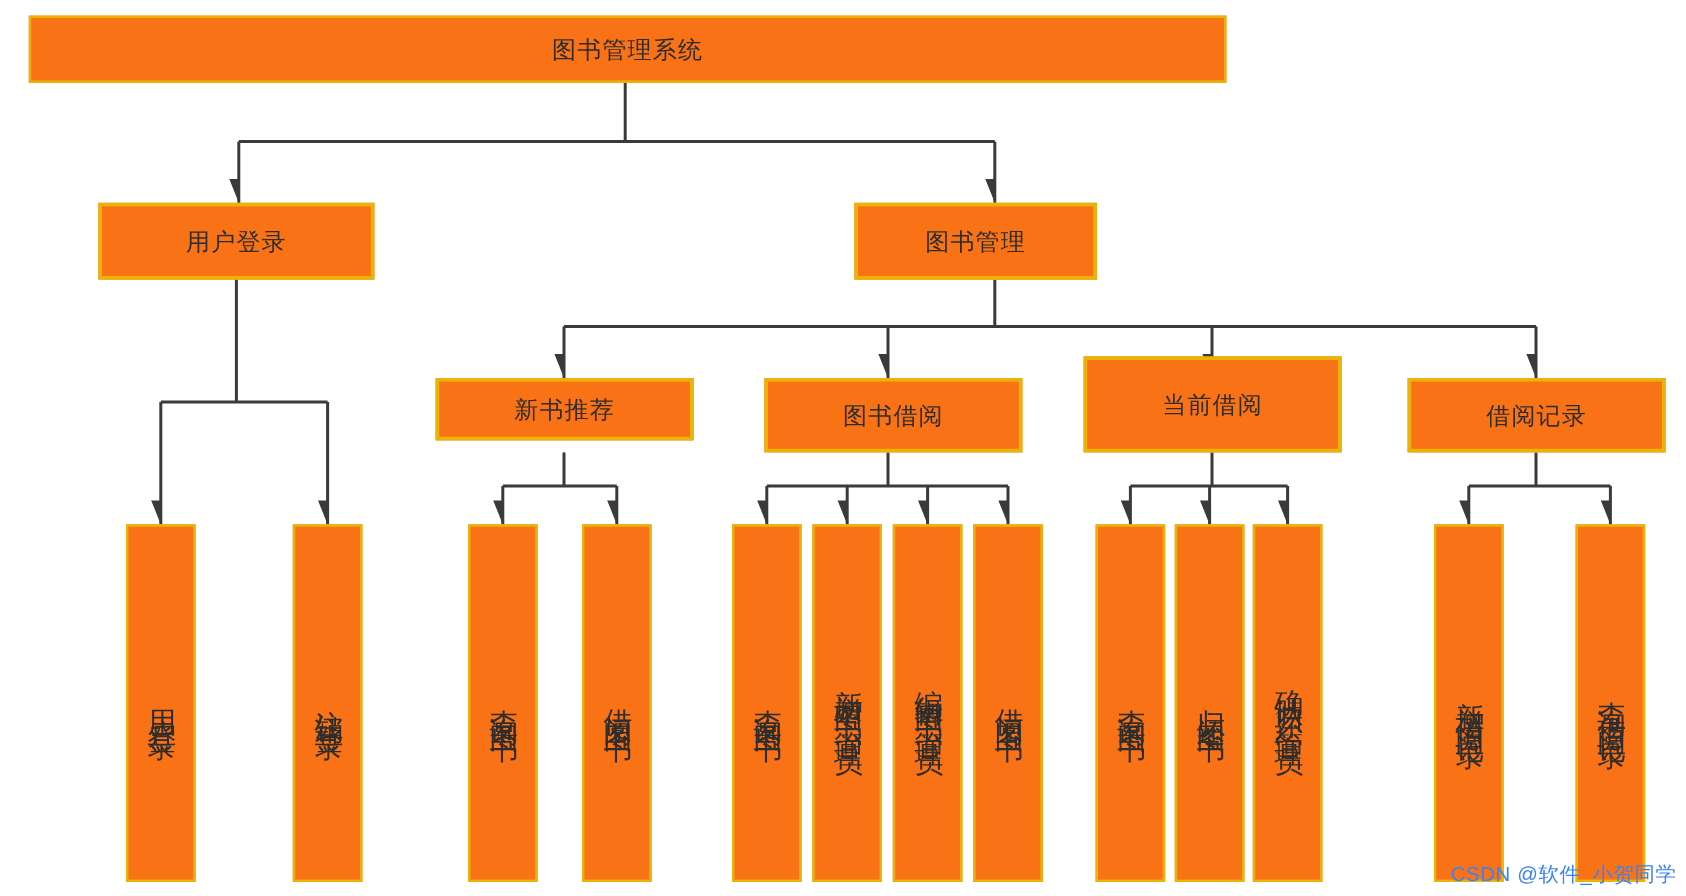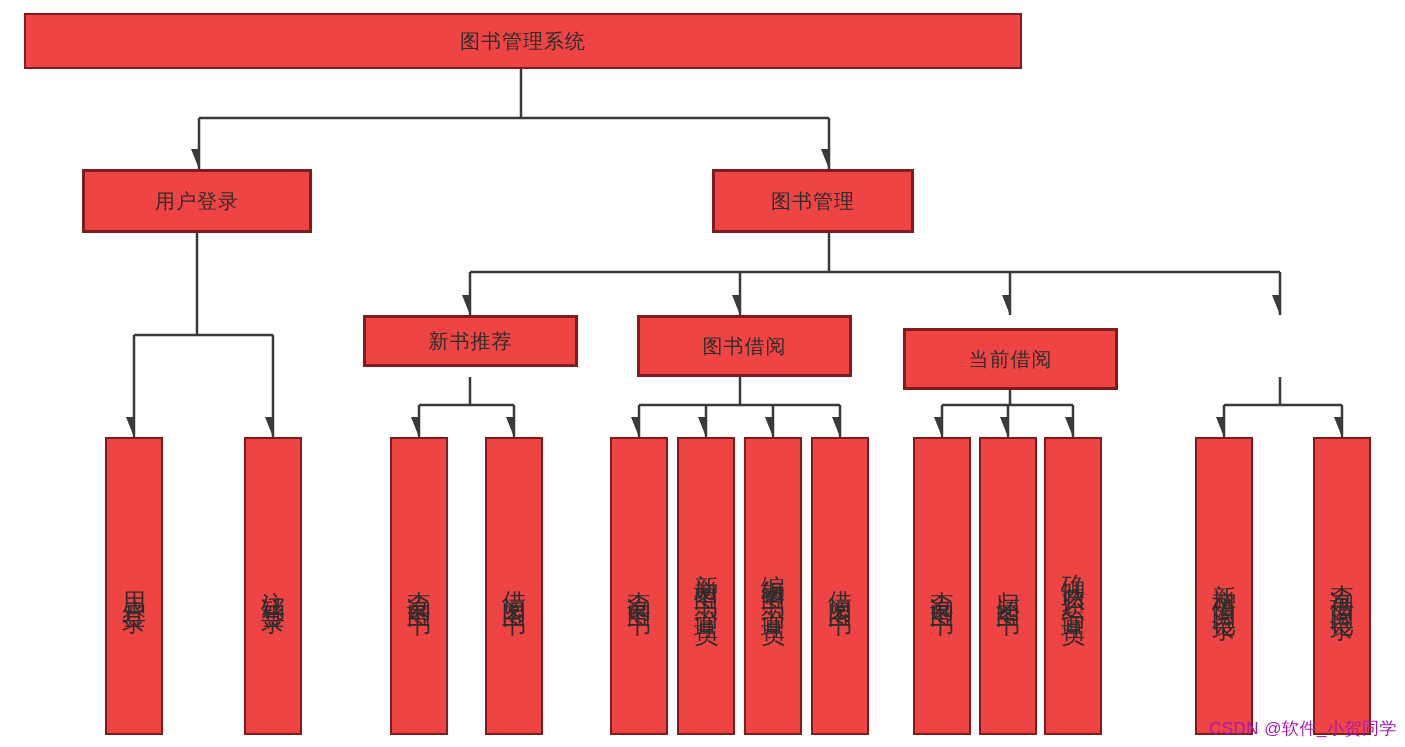--- a/index.html
+++ b/index.html
@@ -8,22 +8,22 @@
     width:1405px;height:747px;
     background:#ffffff;
     overflow:hidden;
     font-family:"Liberation Sans","DejaVu Sans",sans-serif;
     color:#2d2d2d;
   }
   svg.wires{position:absolute;left:0;top:0;pointer-events:none;}
   .node{
     position:absolute;
     box-sizing:border-box;
-    background:#ef4444;
-    border:3px solid #7f1d1d;
+    background:#f97316;
+    border:3px solid #eab308;
     display:flex;align-items:center;justify-content:center;
     font-size:20px;
     letter-spacing:1px;
     white-space:nowrap;
     z-index:2;
   }
   .node.root{border-width:2px;font-size:20px;}
   .node.leaf{
     writing-mode:vertical-rl;
     text-orientation:mixed;
@@ -31,21 +31,21 @@
     letter-spacing:7px;
     line-height:1;
     border-width:2.5px;
     white-space:normal;
     padding:6px 0;
   }
   .watermark{
     position:absolute;
     right:8px;bottom:7px;
     font-size:17px;
-    color:#a21caf;
+    color:#3b82f6;
     letter-spacing:0.5px;
     z-index:5;
   }
 </style>
 </head>
 <body>
 
 <div class="canvas">
 
   <svg class="wires" width="1405" height="747" viewBox="0 0 1405 747">
@@ -108,22 +108,25 @@
   <div class="node" style="left:712px;top:169px;width:202px;height:64px">
     <span>图书管理</span>
   </div>
 
   <div class="node" style="left:363px;top:315px;width:215px;height:52px">
     <span>新书推荐</span>
   </div>
   <div class="node" style="left:637px;top:315px;width:215px;height:62px">
     <span>图书借阅</span>
   </div>
-  <div class="node" style="left:903px;top:328px;width:215px;height:62px">
+  <div class="node" style="left:903px;top:297px;width:215px;height:80px">
     <span>当前借阅</span>
+  </div>
+  <div class="node" style="left:1173px;top:315px;width:215px;height:62px">
+    <span>借阅记录</span>
   </div>
 
   <div class="node leaf" style="left:105px;top:437px;width:58px;height:298px">
     <span>用户登录</span>
   </div>
   <div class="node leaf" style="left:244px;top:437px;width:58px;height:298px">
     <span>注销登录</span>
   </div>
 
   <div class="node leaf" style="left:390px;top:437px;width:58px;height:298px">

